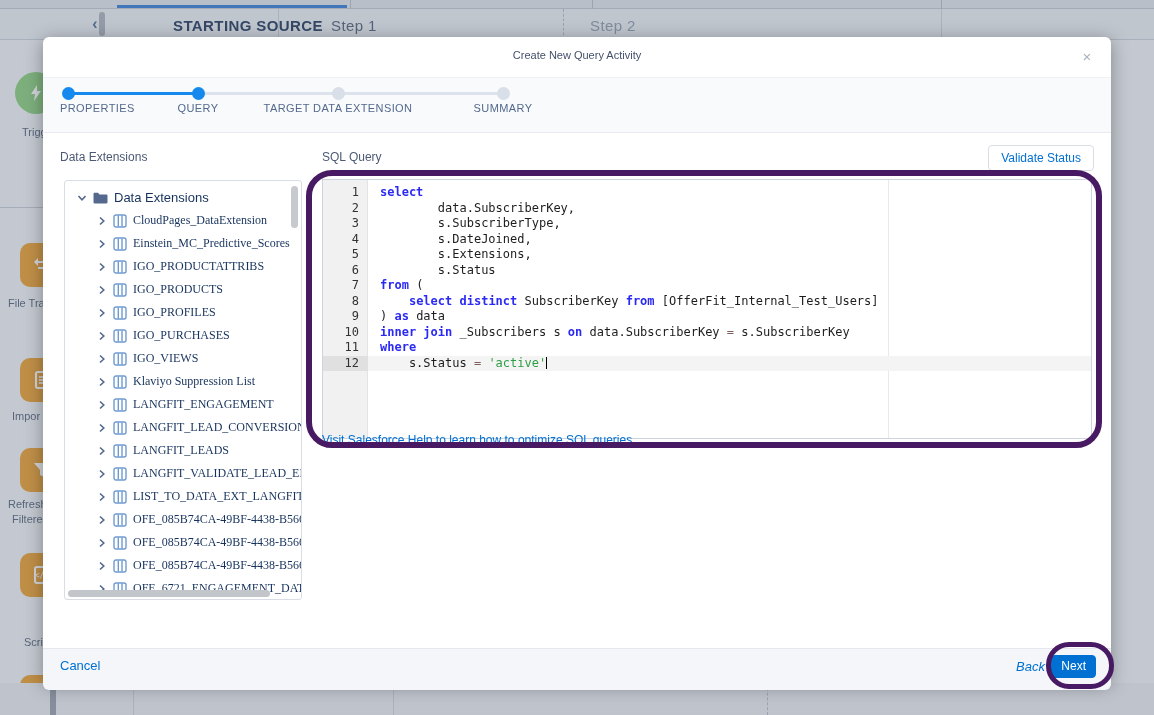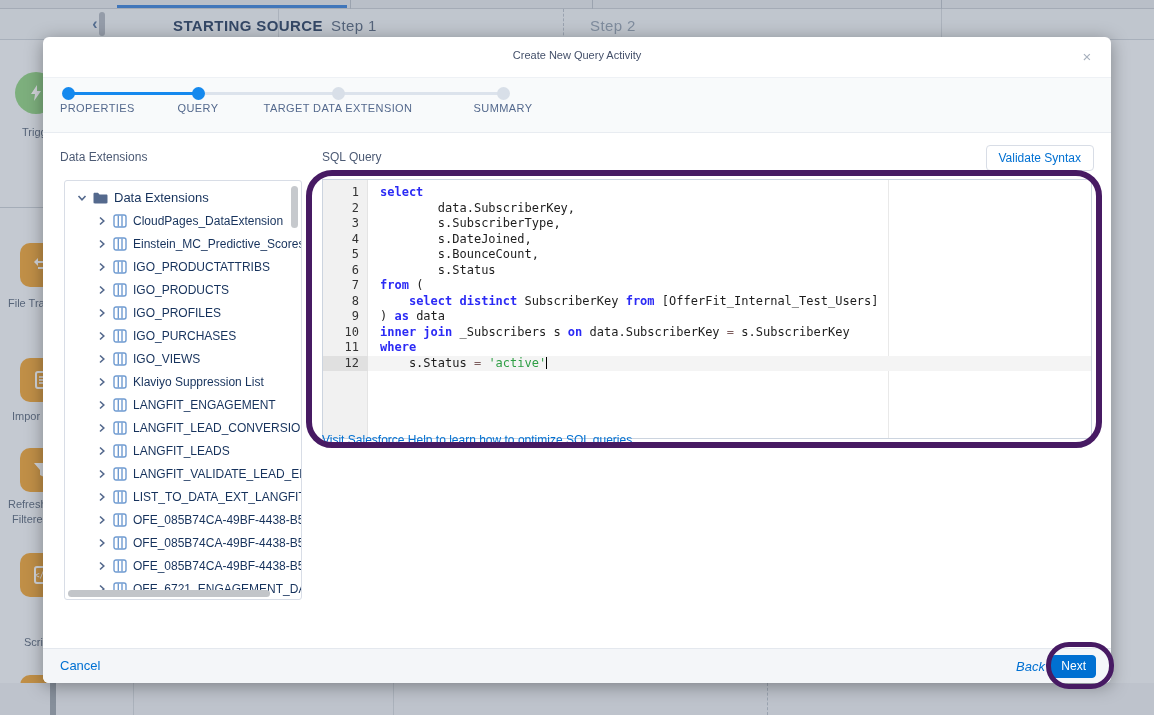--- a/index.html
+++ b/index.html
@@ -55,21 +55,21 @@
   .lbl-de { left:17px; top:113px; }
   .lbl-sql { left:279px; top:113px; }
 
   .validate-btn { position:absolute; right:17px; top:108px; height:26px; padding:0 12px; background:#fff; border:1px solid #d8dde6; border-radius:4px; color:#0070d2; font-size:12px; line-height:24px; cursor:pointer; }
 
   
   .tree-panel { position:absolute; left:21px; top:143px; width:238px; height:420px; border:1px solid #d8dde6; border-radius:3px; background:#fff; overflow:hidden; }
   .tree-rows { position:absolute; left:0; top:5px; right:0; }
   .trow { height:23px; display:flex; align-items:center; white-space:nowrap; cursor:pointer; }
   .trow.root { padding-left:12px; }
-  .trow.child { padding-left:32px; }
+  .trow.child { padding-left:32px;font-family:Liberation Serif, serif; }
   .ticon { display:inline-flex; align-items:center; margin-right:6px; flex:none; }
   .tlabel { font-size:12px; color:#16325c; }
   .tlabel.rootl { font-size:13px; }
   .vscroll { position:absolute; right:3px; top:5px; width:7px; height:42px; background:#c6c9cd; border-radius:4px; }
   .hscroll { position:absolute; left:3px; bottom:2px; width:202px; height:7px; background:#c2c5c9; border-radius:4px; }
 
   
   .editor { position:absolute; left:279px; top:142px; width:770px; height:260px; border:1px solid #ccd4df; background:#fff; overflow:hidden; font-family:"DejaVu Sans Mono", monospace; }
   .gutter-bg { position:absolute; left:0; top:0; bottom:0; width:45px; background:#f1f1f1; border-right:1px solid #e4e4e4; }
   .print-margin { position:absolute; left:565px; top:0; bottom:0; width:1px; background:#e9e9e9; }
@@ -79,21 +79,21 @@
   .line .code { flex:1; white-space:pre; padding-left:12px; color:#1d1d1d; }
   .line.active { background:#f4f4f4; }
   .line.active .num { background:#e0e0e0; }
   .tok-kw { color:#2b2af5;font-weight:bold; }
   .tok-str { color:#2e9e44; }
   .tok-op { color:#7d5d5d; }
   .cursor { display:inline-block; width:1px; height:12px; background:#000; vertical-align:-2px; }
 
   .help-link { position:absolute; left:279px; top:396px; font-size:12px; color:#0070d2; cursor:pointer; }
 
-  .m-footer { position:absolute; left:0; top:611px; width:100%; height:35px; background:#f4f6f9; border-top:1px solid #e4e8ee; border-radius:0 0 6px 6px; }
+  .m-footer { position:absolute; left:0; top:611px; width:100%; height:42px; background:#f4f6f9; border-top:1px solid #e4e8ee; border-radius:0 0 6px 6px; }
   .cancel-link { position:absolute; left:17px; top:9px; font-size:13px; color:#0070d2; cursor:pointer; }
   .back-link { position:absolute; right:66px; top:10px; font-size:13px; color:#0070d2; cursor:pointer;font-style:italic; }
   .next-btn { position:absolute; right:15px; top:6px; height:23px; padding:0 9px; background:#0070d2; border:1px solid #0070d2; border-radius:4px; color:#fff; font-size:12px; line-height:21px; cursor:pointer; }
 
   
   .anno { position:absolute; border:6px solid #471a63; border-radius:26px; z-index:3; pointer-events:none; }
   .anno-editor { left:306px; top:170px; width:796px; height:278px; }
   .anno-next { left:1046px; top:642px; width:68px; height:47px; border-width:5px; border-radius:23px; }
 
   svg { display:block; }
@@ -197,21 +197,21 @@
         <div class="step-label">TARGET DATA EXTENSION</div>
       </div>
     <div class="step s3 upcoming">
         <div class="dot"></div>
         <div class="step-label">SUMMARY</div>
       </div>
   </div>
 
   <div class="section-label lbl-de">Data Extensions</div>
   <div class="section-label lbl-sql">SQL Query</div>
-  <button class="validate-btn">Validate Syntax</button>
+  <button class="validate-btn">Validate Status</button>
 
   <div class="tree-panel">
     <div class="tree-rows">
         <div class="trow root">
           <span class="ticon">
             <svg width="10" height="10" viewBox="0 0 10 10">
               <path d="M1.5 3 L5 6.8 L8.5 3" fill="none" stroke="#54698d" stroke-width="1.6"></path>
             </svg>
           </span>
           <span class="ticon">
@@ -496,21 +496,21 @@
         <div class="line">
           <div class="num">3</div>
           <div class="code"><span class="tok-txt">        s.SubscriberType,</span></div>
         </div>
         <div class="line">
           <div class="num">4</div>
           <div class="code"><span class="tok-txt">        s.DateJoined,</span></div>
         </div>
         <div class="line">
           <div class="num">5</div>
-          <div class="code"><span class="tok-txt">        s.BounceCount,</span></div>
+          <div class="code"><span class="tok-txt">        s.Extensions,</span></div>
         </div>
         <div class="line">
           <div class="num">6</div>
           <div class="code"><span class="tok-txt">        s.Status</span></div>
         </div>
         <div class="line">
           <div class="num">7</div>
           <div class="code"><span class="tok-kw">from</span><span class="tok-txt"> (</span></div>
         </div>
         <div class="line">

